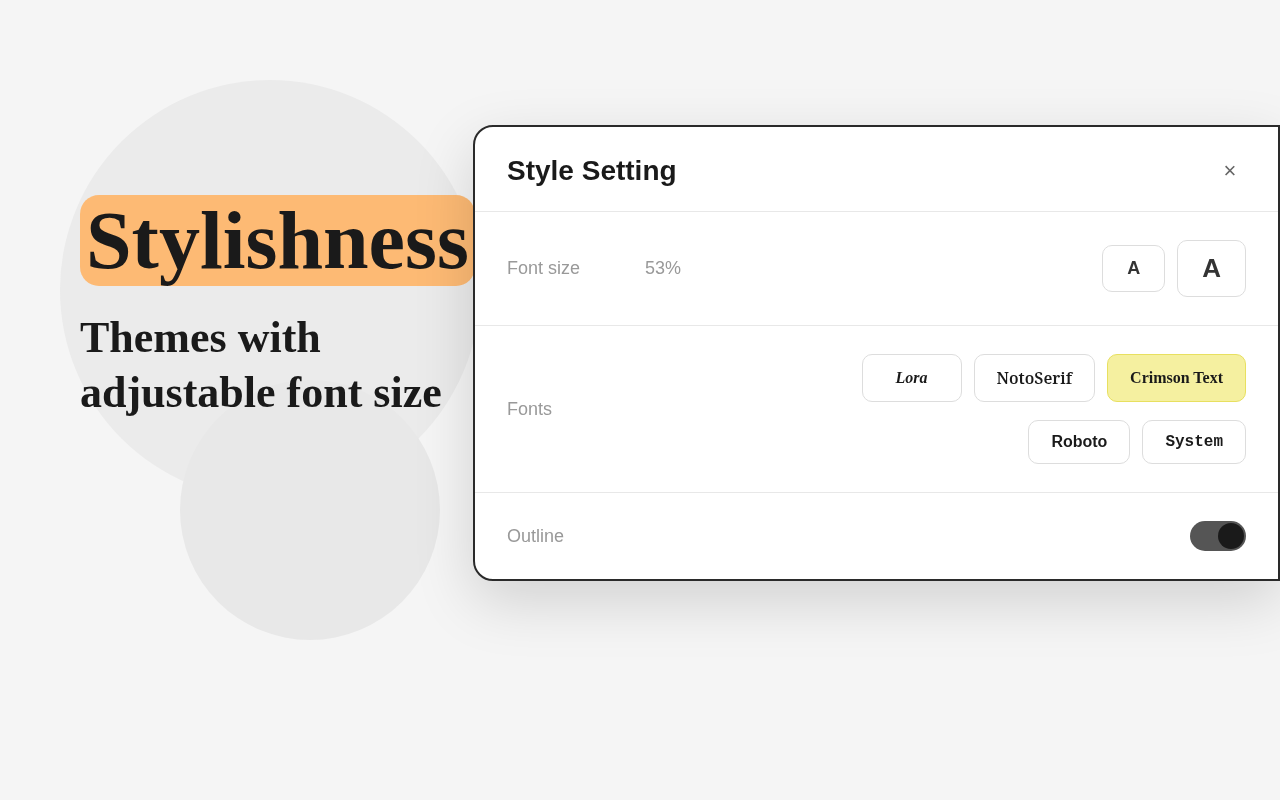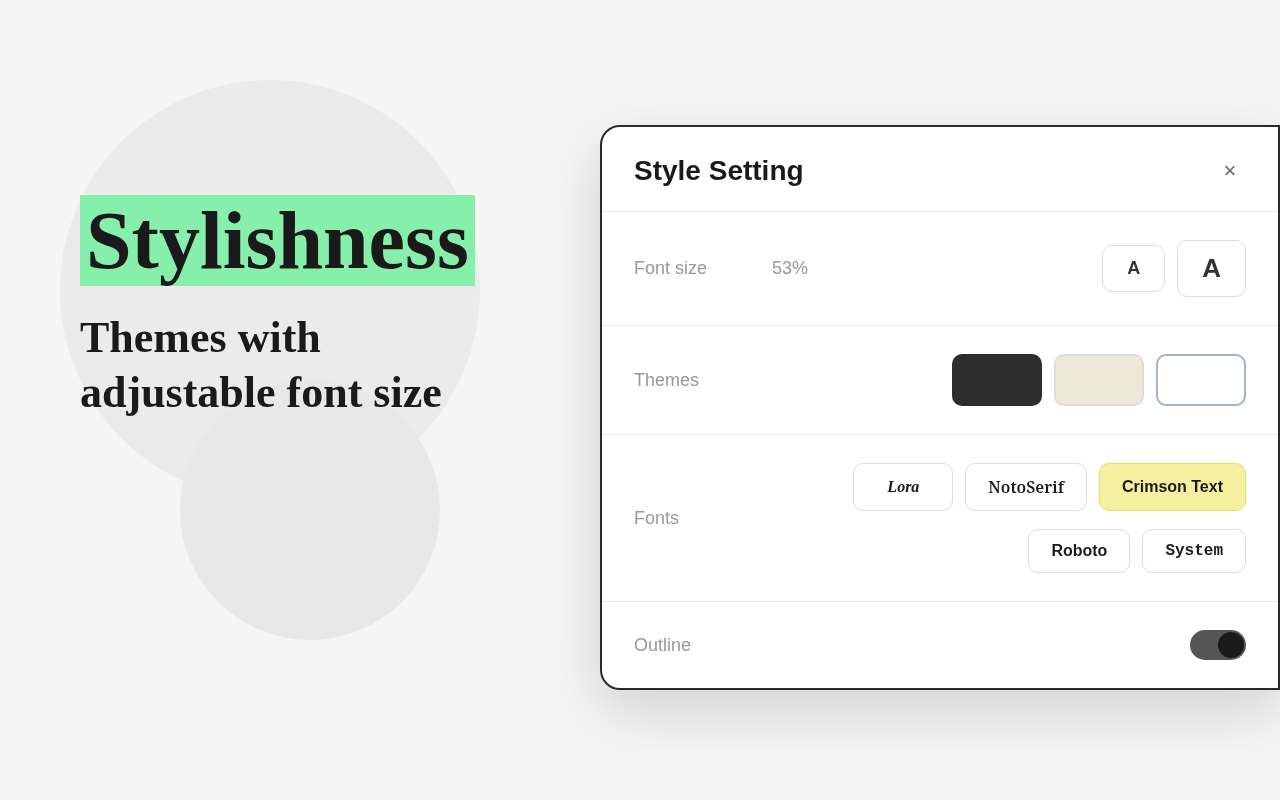--- a/index.html
+++ b/index.html
@@ -48,40 +48,41 @@
     .headline {
       font-size: 82px;
       font-weight: 900;
       color: #1a1a1a;
       font-family: Georgia, 'Times New Roman', serif;
       line-height: 1;
       margin-bottom: 8px;
     }
 
     .headline-highlight {
-      background: #86efac;
+      background: #fdba74;
       display: inline;
       padding: 0 6px;
+      border-radius: 19px;
     }
 
     .subheadline {
       font-size: 44px;
       font-weight: 700;
       color: #1a1a1a;
       font-family: Georgia, 'Times New Roman', serif;
       line-height: 1.25;
       margin-top: 28px;
     }
 
     
     .dialog-panel {
       position: absolute;
       right: 0;
       top: 125px;
-      width: 680px;
+      width: 807px;
       background: #ffffff;
       border-radius: 20px 0 0 20px;
       border: 2px solid #2a2a2a;
       z-index: 10;
       overflow: hidden;
       box-shadow: 0 20px 60px rgba(0,0,0,0.15);
     }
 
     
     .dialog-header {
@@ -196,21 +197,21 @@
       text-align: center;
     }
 
     .font-btn.active {
       background: #f5f0a0;
       border-color: #e8e060;
     }
 
     .font-btn.lora { font-family: Georgia, serif; font-style: italic; }
     .font-btn.notoserif { font-family: 'Noto Serif', Georgia, serif; }
-    .font-btn.crimson { font-family: Liberation Sans, sans-serif; }
+    .font-btn.crimson { font-family: Liberation Serif, serif; }
     .font-btn.georgia { font-family: Georgia, serif; }
     .font-btn.roboto { font-family: -apple-system, sans-serif; }
     .font-btn.system { font-family: Liberation Mono, monospace; }
 
     .font-row-1, .font-row-2 {
       display: flex;
       gap: 12px;
     }
 
     .fonts-grid {
@@ -294,28 +295,20 @@
     <div class="setting-controls">
       <button class="font-size-btn">
         <span class="a-small">A</span>
       </button>
       <button class="font-size-btn">
         <span class="a-large">A</span>
       </button>
     </div>
   </div>
 
-  <div class="setting-row">
-    <span class="setting-label">Themes</span>
-    <div class="setting-controls">
-      <div class="theme-swatch theme-dark"></div>
-      <div class="theme-swatch theme-beige"></div>
-      <div class="theme-swatch theme-white"></div>
-    </div>
-  </div>
 
   <div class="setting-row">
     <span class="setting-label">Fonts</span>
     <div class="setting-controls">
       <div class="fonts-grid">
         <div class="font-row-1">
           <button class="font-btn lora">Lora</button>
           <button class="font-btn notoserif">NotoSerif</button>
           <button class="font-btn crimson active">Crimson Text</button>
         </div>

